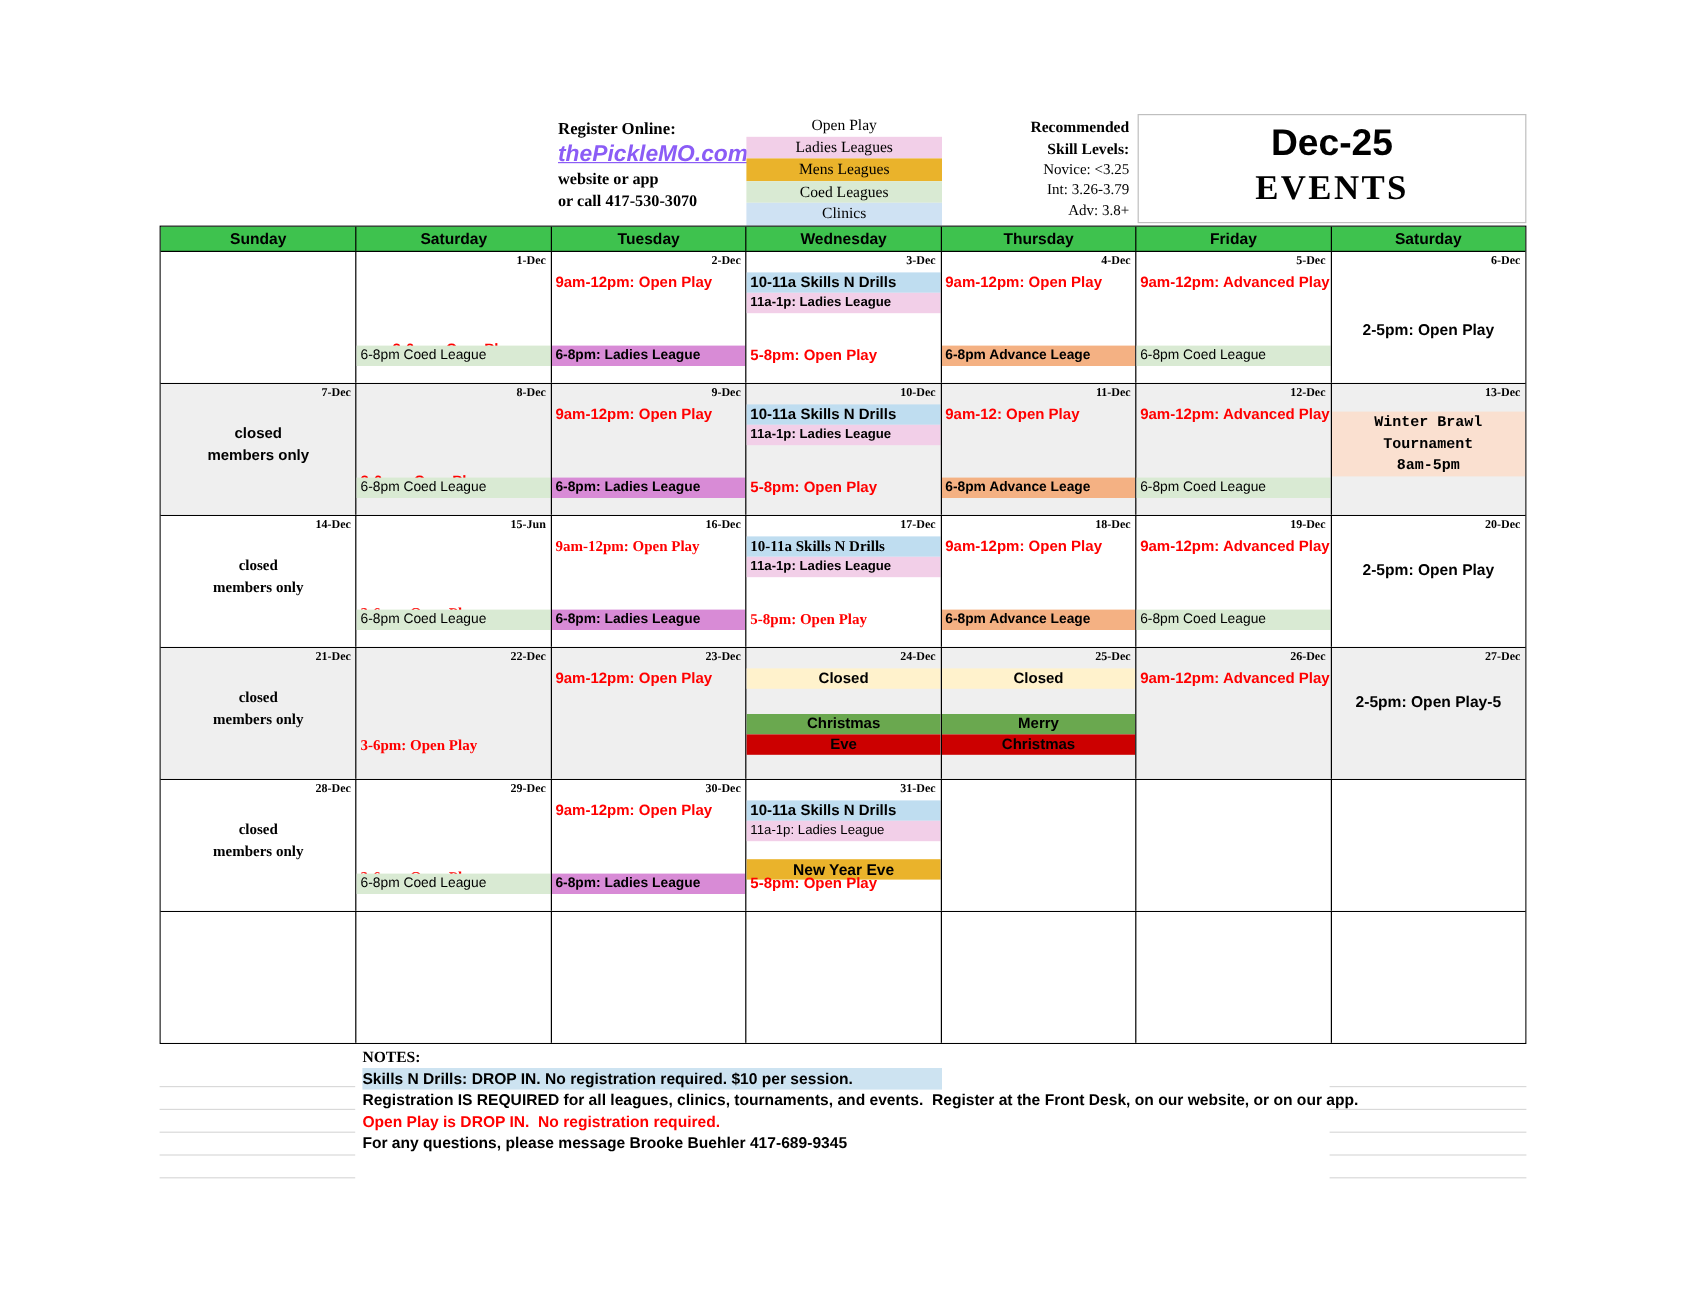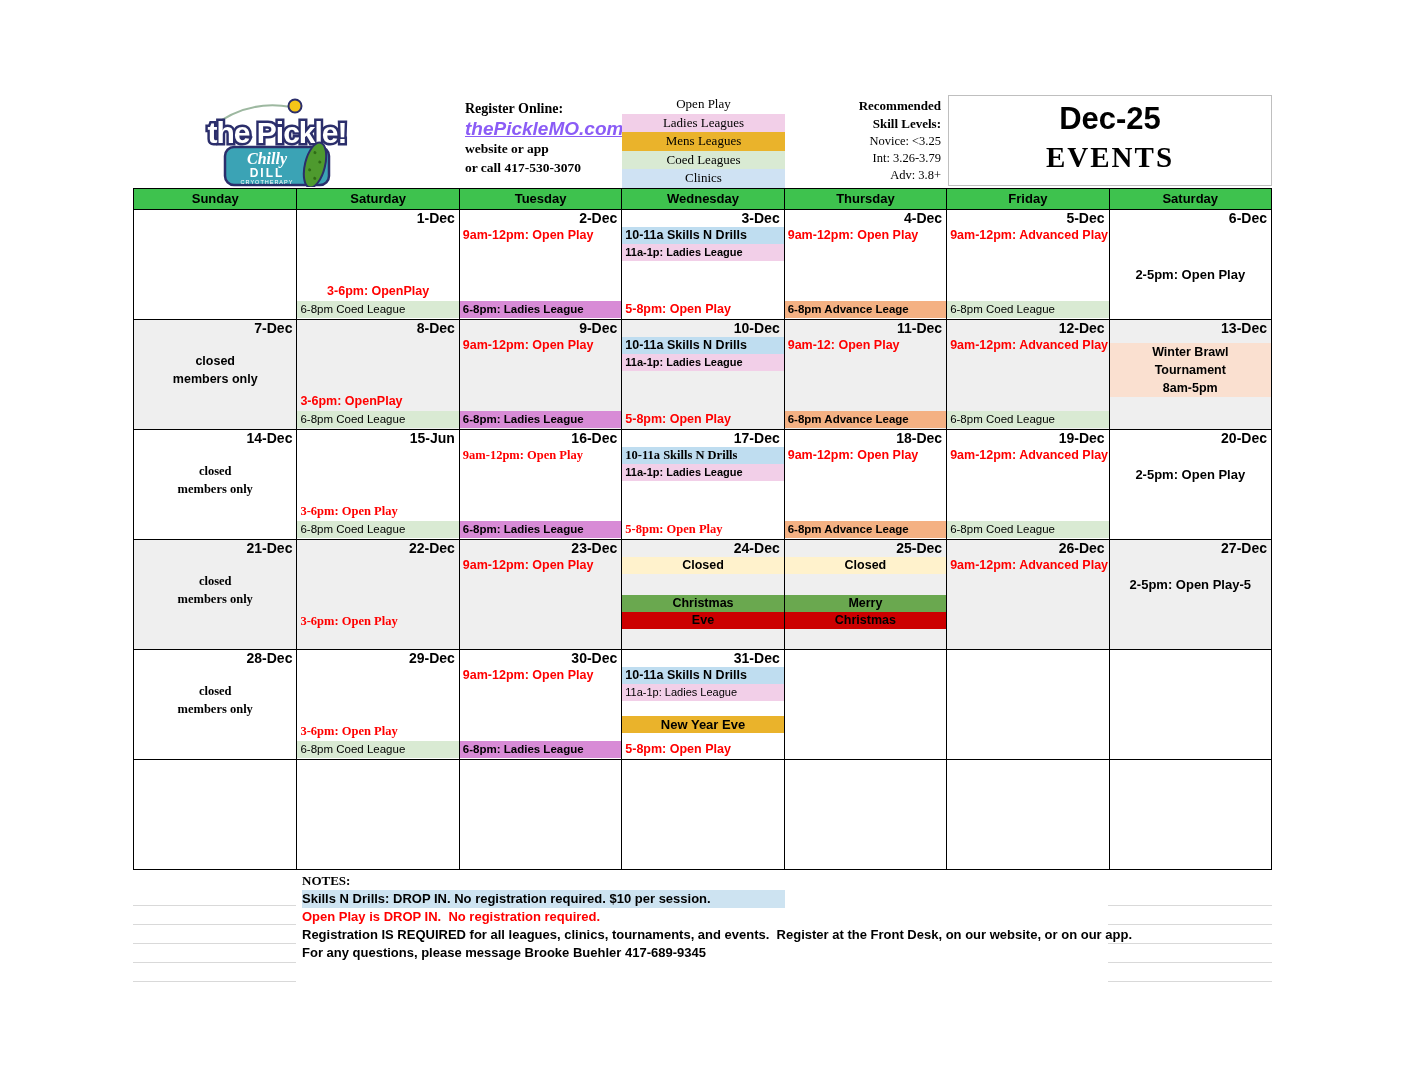--- a/index.html
+++ b/index.html
@@ -32,21 +32,21 @@
   .caltable{position:relative;border:1.5px solid #000;}
   .dayrow{display:grid;grid-template-columns:repeat(7,1fr);height:20px;background:#3EC24E;
           border-bottom:1.5px solid #000;}
   .dayrow .dh{font-weight:bold;font-size:13px;text-align:center;line-height:20px;}
   .dayrow .dh + .dh{border-left:1px solid #000;}
   .week{display:grid;grid-template-columns:repeat(7,1fr);height:109px;border-bottom:1px solid #000;}
   .week:last-child{border-bottom:none;}
   .cell{position:relative;background:#fff;overflow:hidden;}
   .week.shaded .cell{background:#EFEFEF;}
   .cell + .cell{border-left:1px solid #000;}
-  .date{position:absolute;top:0;right:4px;font-weight:bold;font-size:14px;line-height:16px;}
+  .date{position:absolute;top:0;right:4px;font-weight:bold;font-size:10px;line-height:16px;font-family:Liberation Serif, serif;}
 
   .ev{position:absolute;left:0;right:0;padding:0 3px;font-weight:bold;font-size:12px;
       line-height:17px;white-space:pre;}
   .ev.ctr{text-align:center;}
   .ev.serif{font-family:"Liberation Serif",serif;}
   .c-red{color:#FF0000;font-size:12.5px;}
   .c-black{color:#000;font-size:13px;}
   .c-skills{background:#BFDDF0;font-size:12.5px;}
   .c-ladiesP{background:#F2CFE8;font-size:11px;}
   .c-ladiesPreg{background:#F2CFE8;font-size:11px;font-weight:normal;}
@@ -54,23 +54,23 @@
   .c-coed{background:#D9EAD3;font-weight:normal;font-size:11.5px;}
   .c-adv{background:#F4B183;font-size:11.5px;}
   .c-cream{background:#FFF2CC;text-align:center;font-size:12.5px;}
   .c-bandG{background:#6AA84F;text-align:center;font-size:12.5px;}
   .c-bandR{background:#CC0000;text-align:center;font-size:12.5px;}
   .c-gold{background:#EAB32B;text-align:center;font-size:13px;}
   .c-peach{background:#FAE0D0;text-align:center;font-size:12.5px;line-height:18px;}
   .c-closedTxt{text-align:center;font-size:12.5px;line-height:18px;}
 
   .s-t1{top:17px;}  .s-t2{top:34px;}  .s-t3{top:66px;}
-  .s-b1{bottom:1px;} .s-b2{bottom:19px;}
+  .s-b1{bottom:14px;} .s-b2{bottom:19px;}
   .s-mid1{top:36px;} .s-mid2{top:56px;}
-  .s-closed{top:32px;} .s-brawl{top:23px;}
+  .s-closed{top:32px;} .s-brawl{top:23px;font-family:Liberation Mono, monospace;}
   .s-band2{top:55px;} .s-band3{top:72px;}
 
   
   .notes{position:relative;height:120px;margin-top:1px;}
   .notes-head{position:absolute;left:169px;top:2px;font-family:"Liberation Serif",serif;
               font-weight:bold;font-size:13px;}
   .notes-lines{position:absolute;left:169px;top:19px;}
   .nline{height:18px;line-height:18px;font-weight:bold;font-size:13px;white-space:pre;}
   .nline.highlight{background:#CDE3F1;width:483px;}
   .nline.red{color:#FF0000;}
@@ -79,38 +79,20 @@
   .gridR{left:975px;width:164px;}
   .grow{height:18px;border-bottom:1px solid #D9D9D9;}
 </style>
 </head>
 <body>
 
 <div class="page">
   <div class="sheet">
 
     <div class="hdr">
-      <div class="logo">
-        <svg width="178" height="92" viewBox="0 0 178 92">
-          <path d="M18,34 Q55,4 100,12" fill="none" stroke="#9db8a0" stroke-width="2"></path>
-          <circle cx="104" cy="11" r="6.5" fill="#F5C518" stroke="#2B2E6B" stroke-width="2"></circle>
-          <text x="86" y="48" text-anchor="middle" font-family="Liberation Sans, sans-serif" font-size="30" font-weight="bold" fill="#ffffff" stroke="#2B2E6B" stroke-width="5" paint-order="stroke" style="letter-spacing:-1px">the Pickle!</text>
-          <rect x="34" y="52" width="104" height="38" rx="9" fill="#3BA3B5" stroke="#2B2E6B" stroke-width="2.5"></rect>
-          <g transform="translate(124,70) rotate(14)">
-            <ellipse cx="0" cy="0" rx="10" ry="23" fill="#4E9A2E" stroke="#2B2E6B" stroke-width="2"></ellipse>
-            <circle cx="-3" cy="-12" r="1.5" fill="#2f6b16"></circle>
-            <circle cx="4" cy="-4" r="1.5" fill="#2f6b16"></circle>
-            <circle cx="-4" cy="6" r="1.5" fill="#2f6b16"></circle>
-            <circle cx="3" cy="13" r="1.5" fill="#2f6b16"></circle>
-          </g>
-          <text x="76" y="69" text-anchor="middle" font-family="Liberation Serif, serif" font-style="italic" font-weight="bold" font-size="16" fill="#ffffff">Chilly</text>
-          <text x="76" y="82" text-anchor="middle" font-family="Liberation Sans, sans-serif" font-weight="bold" font-size="12" fill="#ffffff" style="letter-spacing:2px">DILL</text>
-          <text x="76" y="89" text-anchor="middle" font-family="Liberation Sans, sans-serif" font-size="5.5" fill="#ffffff" style="letter-spacing:1px">CRYOTHERAPY</text>
-        </svg>
-      </div>
 
       <div class="register">
         <div class="r1">Register Online:</div>
         <div class="rlink">thePickleMO.com</div>
         <div class="r3">website or app</div>
         <div class="r4">or call 417-530-3070</div>
       </div>
 
       <div class="legend">
           <div class="legend-row" style="background: rgb(255, 255, 255); color: #000000;">Open Play</div>
@@ -341,20 +323,20 @@
       <div class="gridR">
           <div class="grow"></div>
           <div class="grow"></div>
           <div class="grow"></div>
           <div class="grow"></div>
           <div class="grow"></div>
         </div>
       <div class="notes-head">NOTES:</div>
       <div class="notes-lines">
           <div class="nline highlight">Skills N Drills: DROP IN. No registration required. $10 per session.</div>
+          <div class="nline plain">Registration IS REQUIRED for all leagues, clinics, tournaments, and events.  Register at the Front Desk, on our website, or on our app.</div>
           <div class="nline red">Open Play is DROP IN.  No registration required.</div>
-          <div class="nline plain">Registration IS REQUIRED for all leagues, clinics, tournaments, and events.  Register at the Front Desk, on our website, or on our app.</div>
           <div class="nline plain">For any questions, please message Brooke Buehler 417-689-9345</div>
         </div>
     </div>
 
   </div>
 </div>
 
 </body></html>

